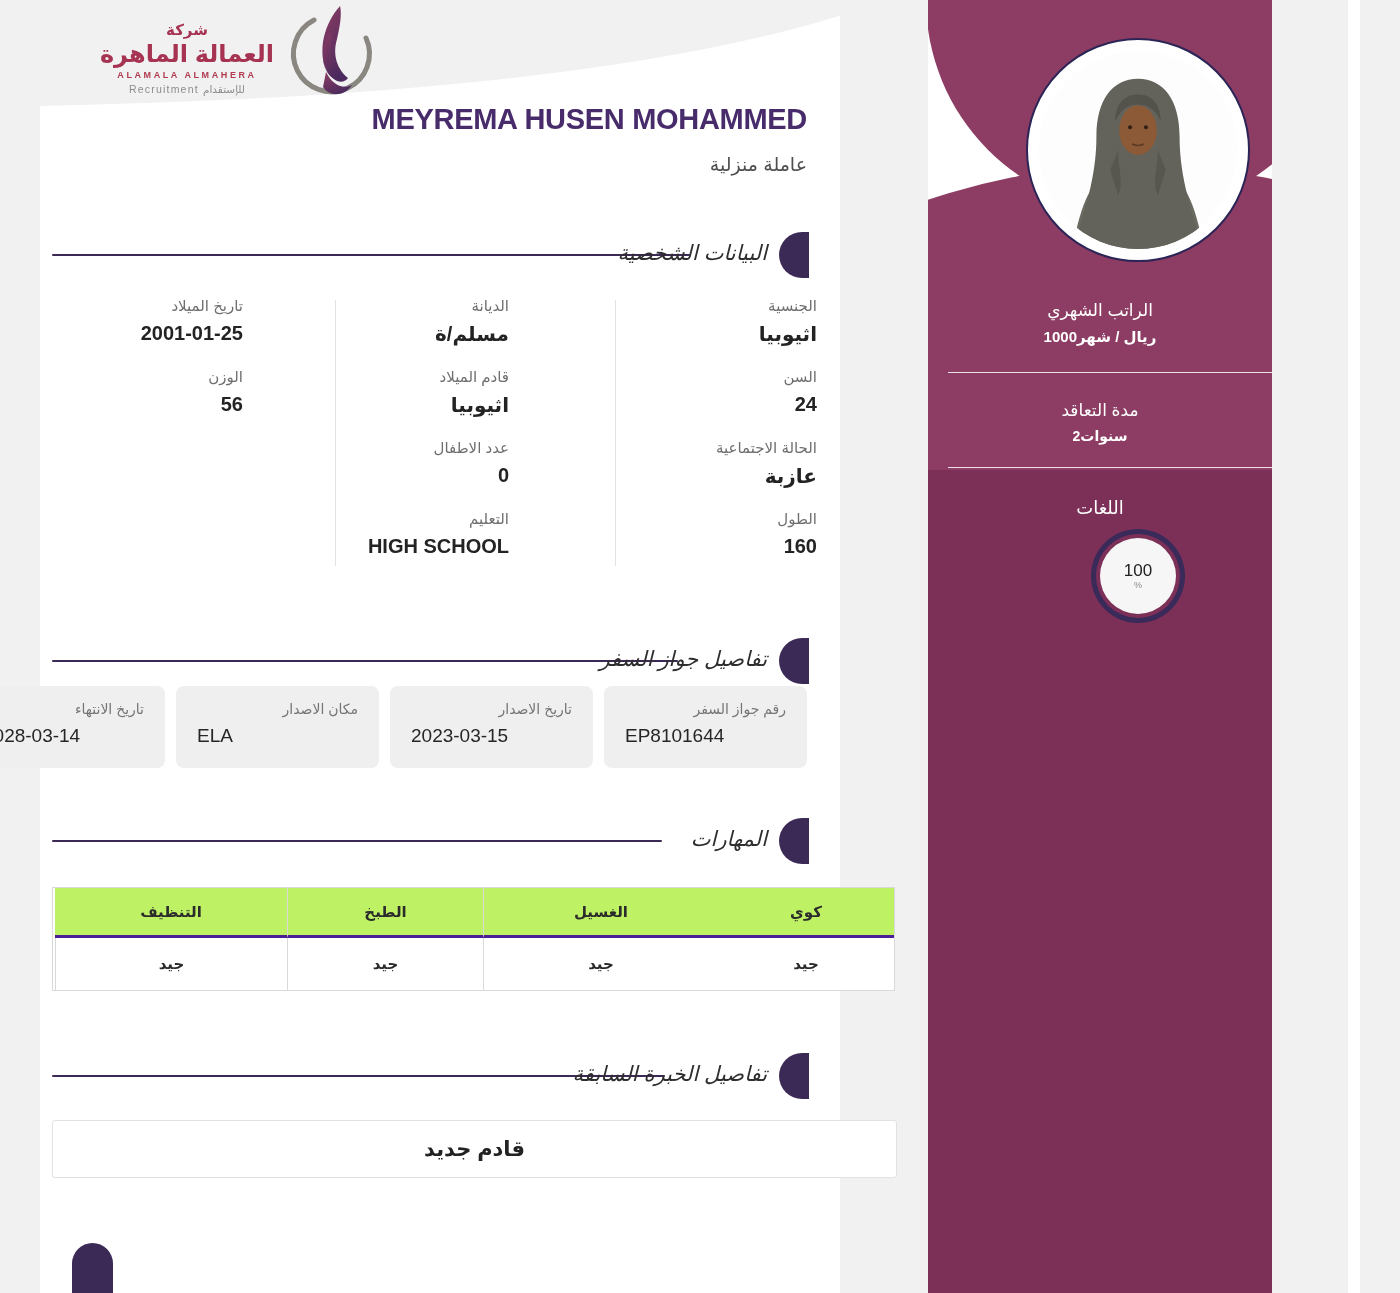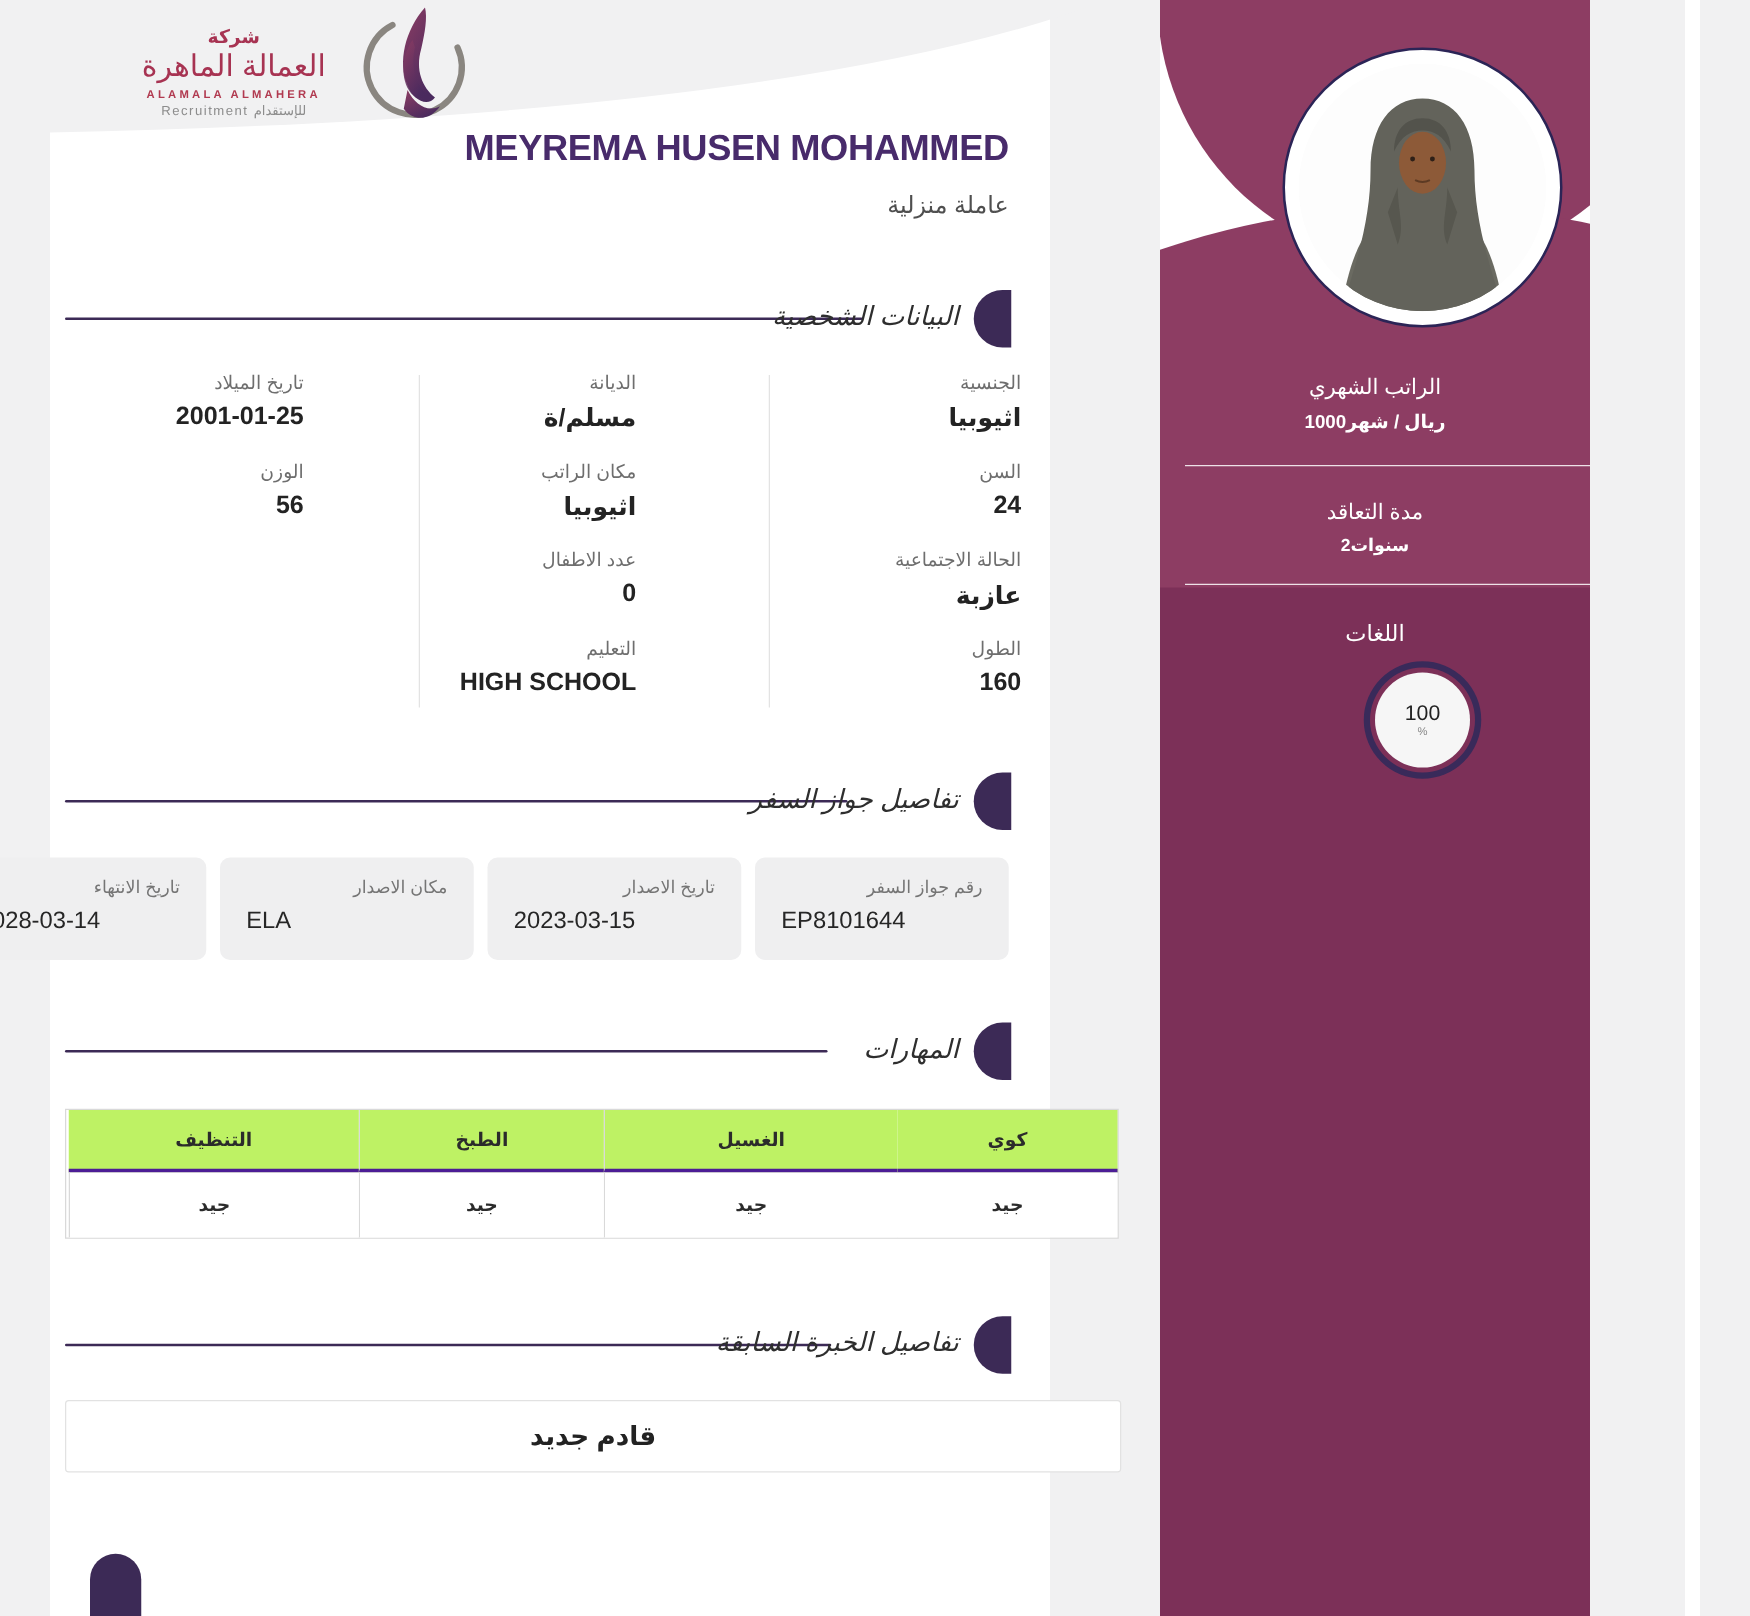--- a/index.html
+++ b/index.html
@@ -3,21 +3,21 @@
 <meta charset="utf-8">
 <style>
   html,body{margin:0;padding:0;}
   body{font-family:"Liberation Sans","DejaVu Sans",sans-serif;background:#e9e9ea;}
   .page{position:relative;width:1400px;height:1293px;background:#f1f1f2;overflow:hidden;margin:0 auto;}
   .content{position:absolute;left:40px;top:0;width:800px;height:1293px;background:#ffffff;}
   .wave{position:absolute;left:0;top:0;}
   
   .logo-text{position:absolute;left:58px;top:22px;width:178px;text-align:center;line-height:1.1;}
   .logo-l1{font-size:15px;font-weight:bold;color:#a73352;direction:rtl;}
-  .logo-l2{font-size:24px;font-weight:normal;color:#a73352;direction:rtl;white-space:nowrap;margin-top:2px;}
+  .logo-l2{font-size:24px;font-weight:bold;color:#a73352;direction:rtl;white-space:nowrap;margin-top:2px;}
   .logo-l3{font-size:9px;font-weight:bold;color:#b13a50;letter-spacing:2.6px;white-space:nowrap;margin-top:4px;}
   .logo-l4{font-size:10.5px;color:#8d8d8d;letter-spacing:1.2px;white-space:nowrap;margin-top:3px;text-align:center;}
   .logo-swirl{position:absolute;left:240px;top:4px;}
   
   .name{position:absolute;right:33px;top:103px;font-size:29px;font-weight:bold;color:#482b6b;letter-spacing:-0.3px;white-space:nowrap;}
   .job{position:absolute;right:33px;top:153px;font-size:19px;color:#4f4f4f;direction:rtl;}
   
   .sec{position:absolute;left:0;right:0;height:46px;}
   .sec-bullet{position:absolute;right:31px;top:0;width:30px;height:46px;background:#3c2a56;border-radius:23px 0 0 23px;}
   .sec-title{position:absolute;right:73px;top:9px;font-size:21px;color:#2e2e2e;direction:rtl;white-space:nowrap;font-style:italic;}
@@ -117,21 +117,21 @@
         <div class="val">160</div>
       </div>
     </div>
 
     <div class="pcol" style="right:331px;top:297px">
       <div class="pf">
         <div class="lab">الديانة</div>
         <div class="val">مسلم/ة</div>
       </div>
       <div class="pf">
-        <div class="lab">مكان الراتب</div>
+        <div class="lab">قادم الميلاد</div>
         <div class="val">اثيوبيا</div>
       </div>
       <div class="pf">
         <div class="lab">عدد الاطفال</div>
         <div class="val">0</div>
       </div>
       <div class="pf">
         <div class="lab">التعليم</div>
         <div class="val">HIGH SCHOOL</div>
       </div>
@@ -144,21 +144,21 @@
       </div>
       <div class="pf">
         <div class="lab">الوزن</div>
         <div class="val">56</div>
       </div>
     </div>
 
     <div class="vline" style="left:575px"></div>
     <div class="vline" style="left:295px"></div>
 
-    <div class="sec" style="top:618px">
+    <div class="sec" style="top:638px">
       <span class="sec-line" style="width:626px"></span>
       <span class="sec-title">تفاصيل جواز السفر</span>
       <span class="sec-bullet"></span>
     </div>
 
     <div class="pbox" style="right:33px">
       <div class="lab">رقم جواز السفر</div>
       <div class="val" dir="ltr" style="text-align:left">EP8101644</div>
     </div>
     <div class="pbox" style="right:247px">

